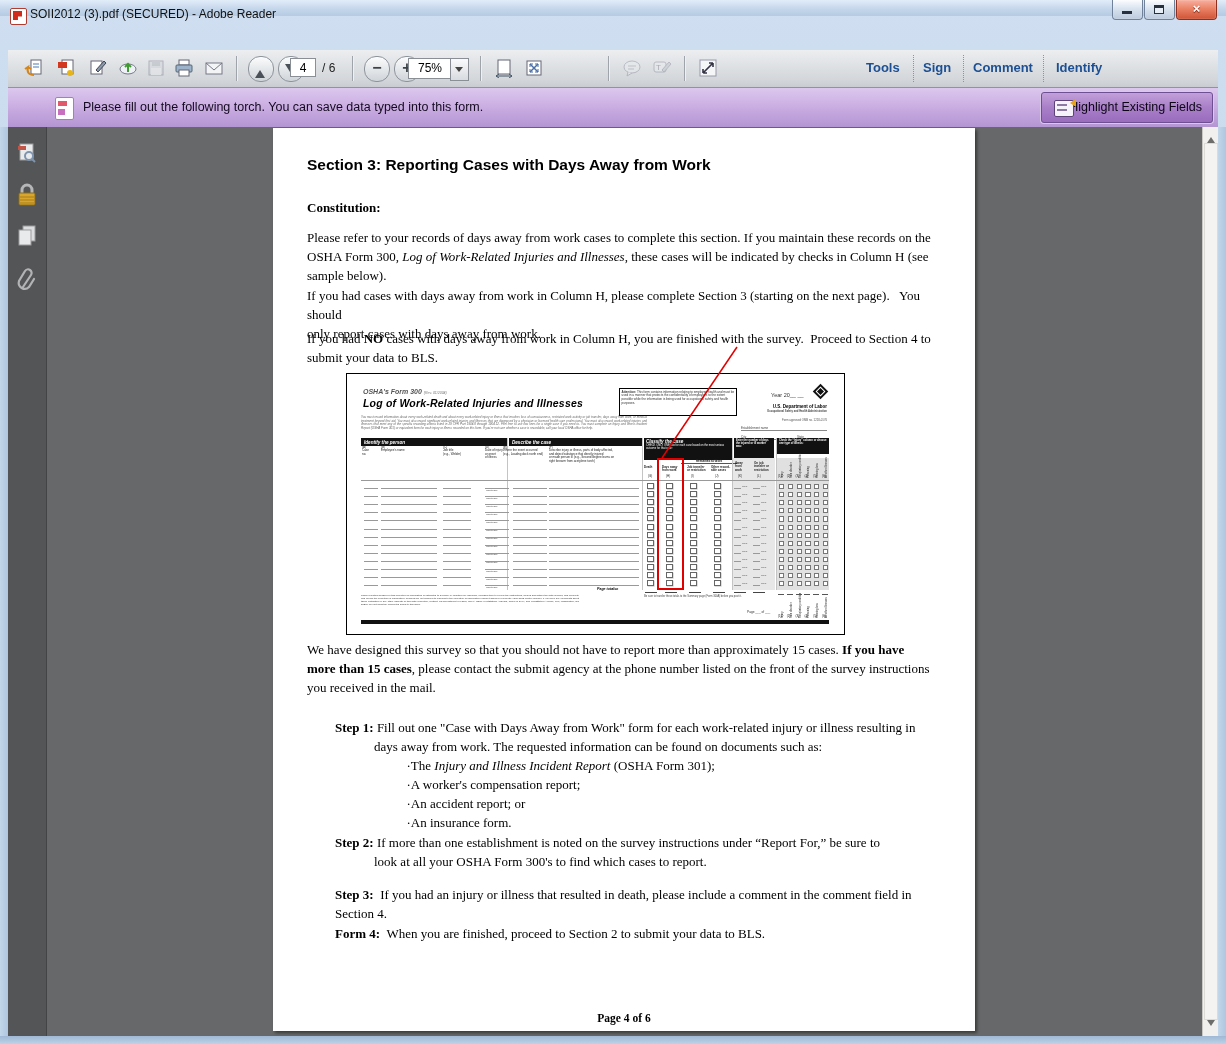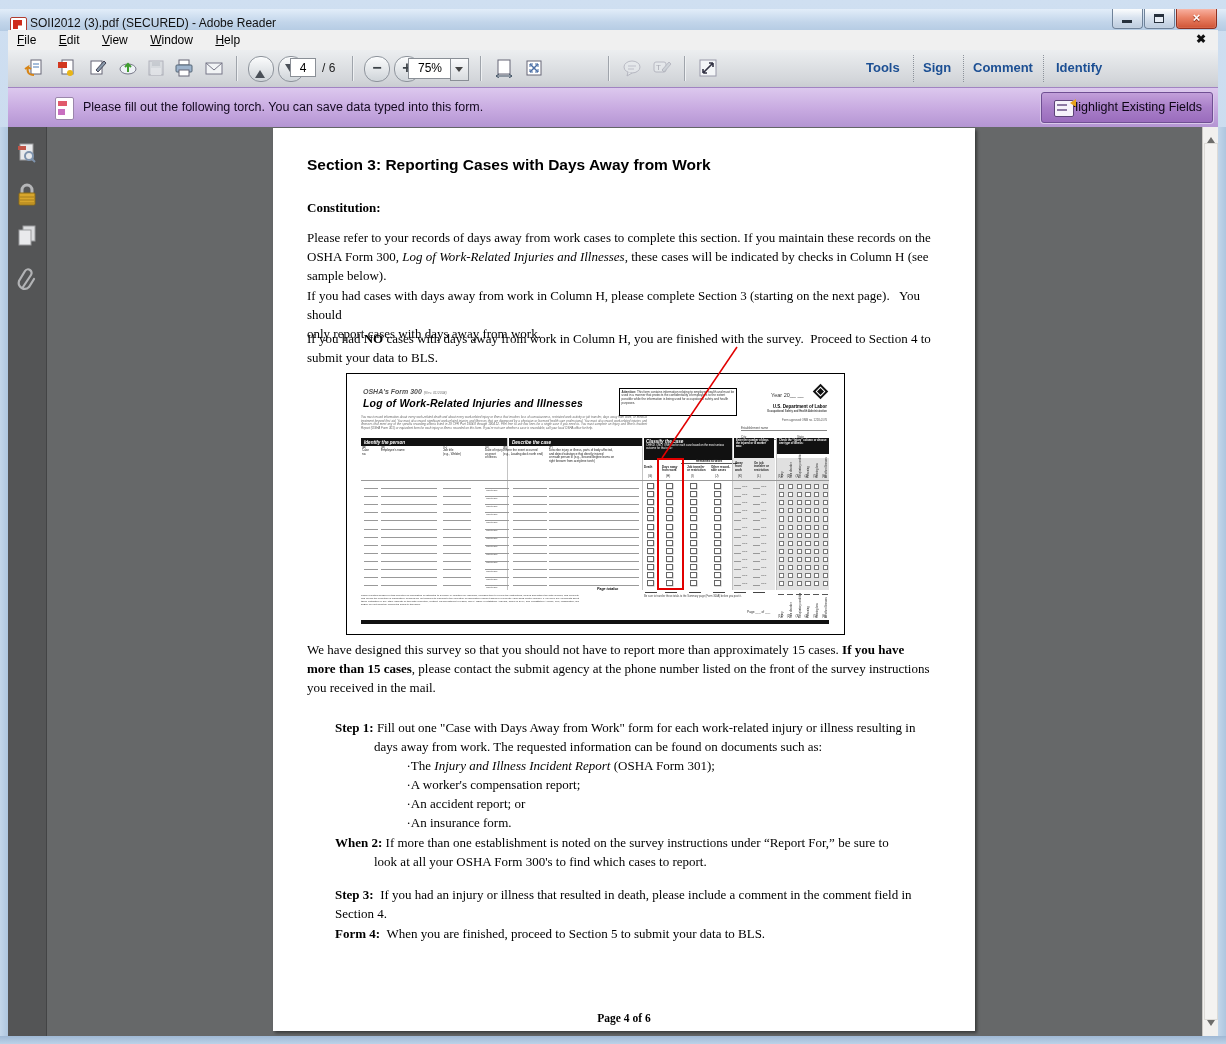--- a/index.html
+++ b/index.html
@@ -1,20 +1,20 @@
 <!DOCTYPE html>
 <html><head>
 <meta charset="utf-8">
 <style>
   html,body{margin:0;padding:0;}
   body{width:1226px;height:1044px;position:relative;font-family:"Liberation Sans",sans-serif;background:#b9cfe7;overflow:hidden;}
   
   #canvas{position:absolute;left:0;top:0;width:1226px;height:1044px;background:linear-gradient(180deg,#cfdff1,#b3c9e2);}
   
-  #titlebar{position:absolute;left:0;top:9px;width:1226px;height:22px;background:linear-gradient(180deg,#e2edf9,#c2d5ea 60%,#b5cbe3);}
+  #titlebar{position:absolute;left:0;top:0;width:1226px;height:16px;background:linear-gradient(180deg,#e2edf9,#c2d5ea 60%,#b5cbe3);}
   #title-text{position:absolute;left:30px;top:7px;font-size:12px;color:#111;}
   #pdf-icon{position:absolute;left:10px;top:8px;width:15px;height:15px;background:#fff;border:1px solid #b03c30;border-radius:2px;}
   #pdf-icon:before{content:"";position:absolute;left:2px;top:2px;width:9px;height:9px;background:#cf2a1b;clip-path:polygon(0 0,100% 0,100% 60%,55% 60%,55% 100%,0 100%);}
   .capbtns{position:absolute;right:9px;top:0;display:flex;}
   .capbtn{width:29px;height:19px;border:1px solid #6f8299;border-top:none;border-radius:0 0 4px 4px;background:linear-gradient(180deg,#fcfdfe,#d9e3ef 45%,#bccbdd);margin-left:0;position:relative;box-shadow:inset 0 0 1px #fff;}
   .capbtn+.capbtn{margin-left:1px;}
   #btn-close{width:39px;background:linear-gradient(180deg,#f8b0a0,#ea8266 45%,#d05436);border-color:#8e2f1f;}
   .glyph-min{position:absolute;left:9px;bottom:5px;width:10px;height:3px;background:#27313d;}
   .glyph-res{position:absolute;left:9px;top:5px;width:8px;height:7px;border:1px solid #27313d;background:#e8eef6;}
   .glyph-res:before{content:"";position:absolute;left:0;top:0;width:8px;height:2px;background:#27313d;}
@@ -120,28 +120,20 @@
         </div>
       <div class="capbtn">
           <div class="glyph-res"></div>
         </div>
       <div class="capbtn" id="btn-close">
           <div class="glyph-x">×</div>
         </div>
     </div>
   </div>
 
-  <div id="menubar">
-    <span class="menu-item"><span class="menu-key">F</span><span>ile</span></span>
-    <span class="menu-item"><span class="menu-key">E</span><span>dit</span></span>
-    <span class="menu-item"><span class="menu-key">V</span><span>iew</span></span>
-    <span class="menu-item"><span class="menu-key">W</span><span>indow</span></span>
-    <span class="menu-item"><span class="menu-key">H</span><span>elp</span></span>
-    <span id="menubar-close">✖</span>
-  </div>
 
   <div id="toolbar">
     <div class="tbtn" style="left:14px">
         <svg width="20" height="20">
           <rect x="7" y="2" width="10" height="14" fill="#fff" stroke="#667" stroke-width="1"></rect>
           <line x1="9" y1="6" x2="15" y2="6" stroke="#4a7ab5"></line>
           <line x1="9" y1="9" x2="15" y2="9" stroke="#4a7ab5"></line>
           <path d="M10 17 Q2 17 4 9 L1 11 M4 9 L7 11" stroke="#d78516" stroke-width="2" fill="none"></path>
         </svg>
       </div>
@@ -681,24 +673,24 @@
       <div class="para" style="top:512px"><span>We have designed this survey so that you should not have to report more than approximately 15 cases. </span><span class="b">If you have
 more than 15 cases</span><span>, please contact the submit agency at the phone number listed on the front of the survey instructions
 you received in the mail.</span></div>
 
       <div class="step" style="top:590px"><span class="b">Step 1:</span><span> Fill out one "Case with Days Away from Work" form for each work-related injury or illness resulting in
             days away from work. The requested information can be found on documents such as:
                       ·The </span><span class="i">Injury and Illness Incident Report</span><span> (OSHA Form 301);
                       ·A worker's compensation report;
                       ·An accident report; or
                       ·An insurance form.</span></div>
-      <div class="step" style="top:705px"><span class="b">When 2:</span><span> If more than one establishment is noted on the survey instructions under “Report For,” be sure to
+      <div class="step" style="top:705px"><span class="b">Step 2:</span><span> If more than one establishment is noted on the survey instructions under “Report For,” be sure to
             look at all your OSHA Form 300's to find which cases to report.</span></div>
       <div class="step" style="top:757px"><span class="b">Step 3:</span><span>  If you had an injury or illness that resulted in death, please include a comment in the comment field in Section 4.</span></div>
-      <div class="step" style="top:796px"><span class="b">Form 4:</span><span>  When you are finished, proceed to Section 5 to submit your data to BLS.</span></div>
+      <div class="step" style="top:796px"><span class="b">Form 4:</span><span>  When you are finished, proceed to Section 2 to submit your data to BLS.</span></div>
 
       <div id="doc-footer">Page 4 of 6</div>
     </div>
 
     <div id="scrollbar">
       <div id="sb-thumb"></div>
       <div class="sb-arrow" id="sb-up"></div>
       <div class="sb-arrow" id="sb-dn"></div>
     </div>
   </div>

